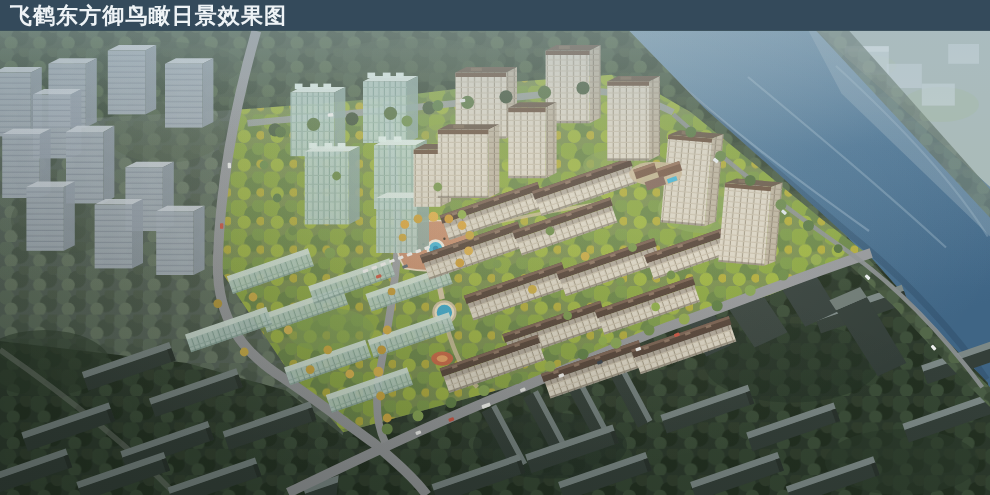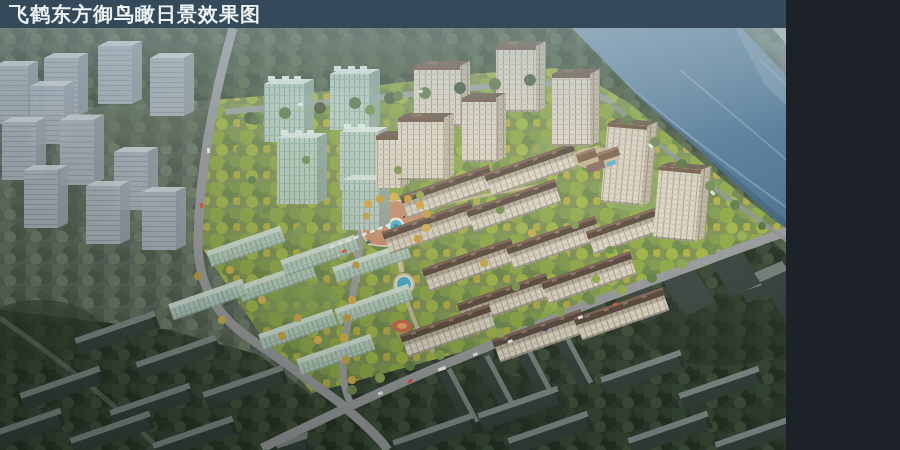--- a/index.html
+++ b/index.html
@@ -1,16 +1,16 @@
 <!DOCTYPE html>
 <html><head>
 <meta charset="utf-8">
 <style>
   html,body{margin:0;padding:0;background:#1c2228;}
-  .stage{position:relative;width:786px;height:450px;overflow:hidden;
+  .stage{position:relative;width:900px;height:450px;overflow:hidden;
          font-family:"DejaVu Sans","Liberation Sans",sans-serif;background:#5d6b55;}
   .stage svg{position:absolute;left:0;top:0;display:block;}
   .titlebar{position:absolute;left:0;top:0;width:900px;height:28px;
             background:#344a5b;display:flex;align-items:center;z-index:5;}
   .titlebar span{color:#eef3f6;font-size:20px;font-weight:600;letter-spacing:1px;
                  padding-left:9px;line-height:28px;white-space:nowrap;}
 </style>
 </head>
 <body>
 

